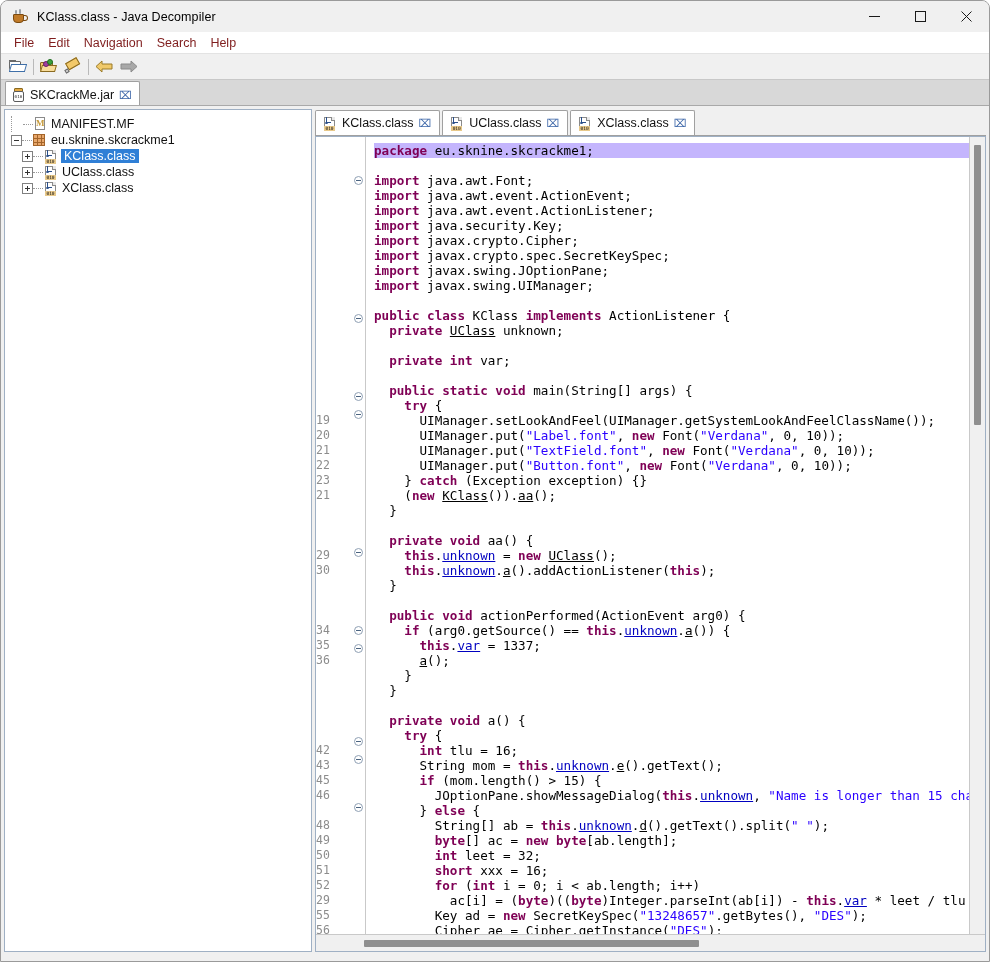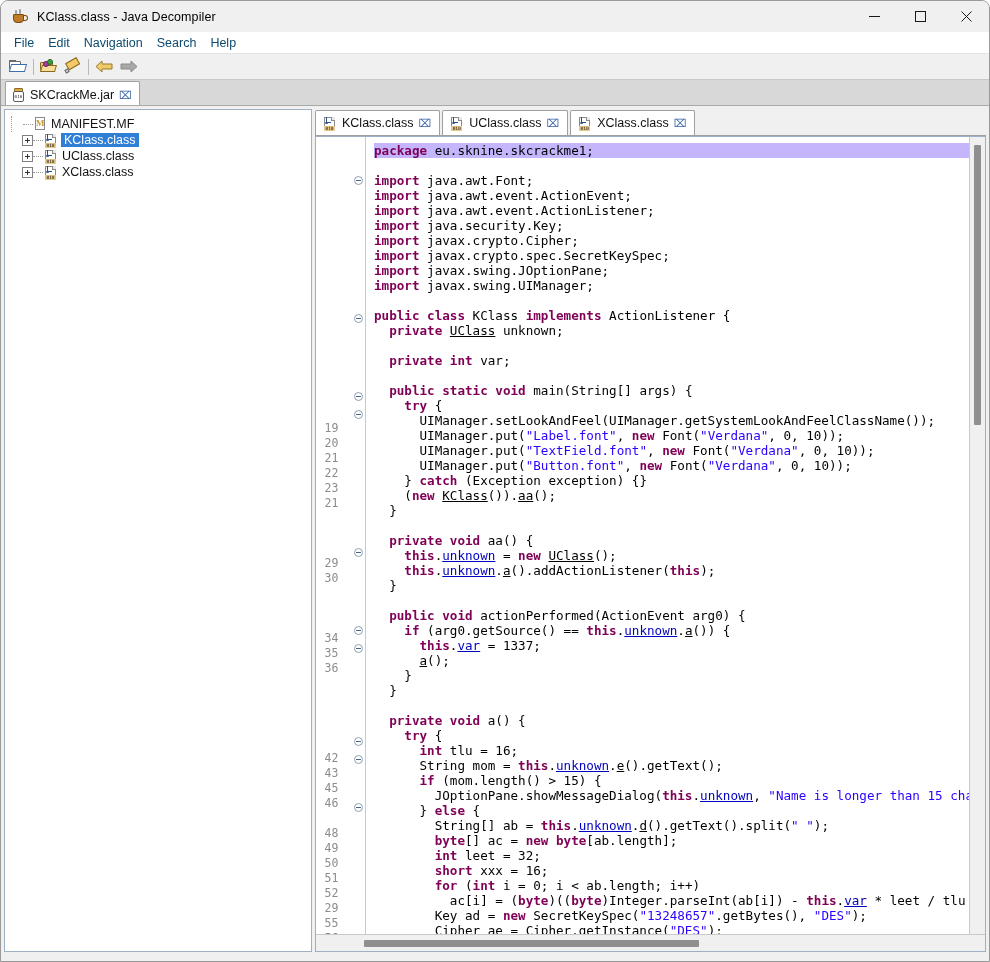--- a/index.html
+++ b/index.html
@@ -65,21 +65,21 @@
 
   
   .menubar {
     height: 22px; min-height: 22px;
     background: #ffffff;
     display: flex; align-items: center;
     padding-left: 6px;
     border-bottom: 1px solid #e3e3e3;
   }
   .menu-item {
-    font-size: 12.5px; color: #0c4a6e;
+    font-size: 12.5px; color: #7f1d1d;
     padding: 2px 7px; line-height: 16px;
     white-space: nowrap;
   }
 
   
   .toolbar {
     height: 26px; min-height: 26px;
     background: #f0f0f0;
     display: flex; align-items: center;
     padding-left: 5px;
@@ -295,22 +295,22 @@
   }
   .editor-rows { flex: 1 1 auto; display: flex; min-height: 0; }
   .code-area {
     flex: 1 1 auto; min-width: 0; position: relative;
     background: #ffffff; overflow: hidden;
     display: flex;
   }
   .gutter {
     width: 36px; min-width: 36px;
     background: #ffffff;
-    text-align: center;
-    padding-top: 14px;
+    text-align: left;
+    padding-top: 6px;
     font-family: "DejaVu Sans Mono", monospace;
     font-size: 11.5px; color: #8c8c8c;
     user-select: none;
   }
   .fold-col {
     width: 14px; min-width: 14px;
     background: #ffffff;
     padding-top: 6px;
     position: relative;
     border-right: 1px solid #c9c9c9;
@@ -463,20 +463,32 @@
           <div class="dotsv"></div>
             <div class="spacer11"></div>
           <div class="dots"></div>
           <div class="ico-mf">
             <div class="pg"></div>
               <div class="m">M</div>
           </div>
           <span class="tlabel">MANIFEST.MF</span>
         </div>
 
+        <div class="tnode">
+          <div class="expander"></div>
+          <div class="dots"></div>
+          <div class="ico-pkg brown">
+            <div class="g brown"></div>
+              <div class="v1"></div>
+              <div class="v2"></div>
+              <div class="h1"></div>
+              <div class="h2"></div>
+          </div>
+          <span class="tlabel">eu.sknine.skcrackme1</span>
+        </div>
 
         <div class="tnode">
           <div class="spacer11"></div>
           <div class="expander plus"></div>
           <div class="dots"></div>
           <div class="ico-cls">
             <div class="pg"></div>
               <div class="fold"></div>
               <div class="note"></div>
               <div class="notehd"></div>

